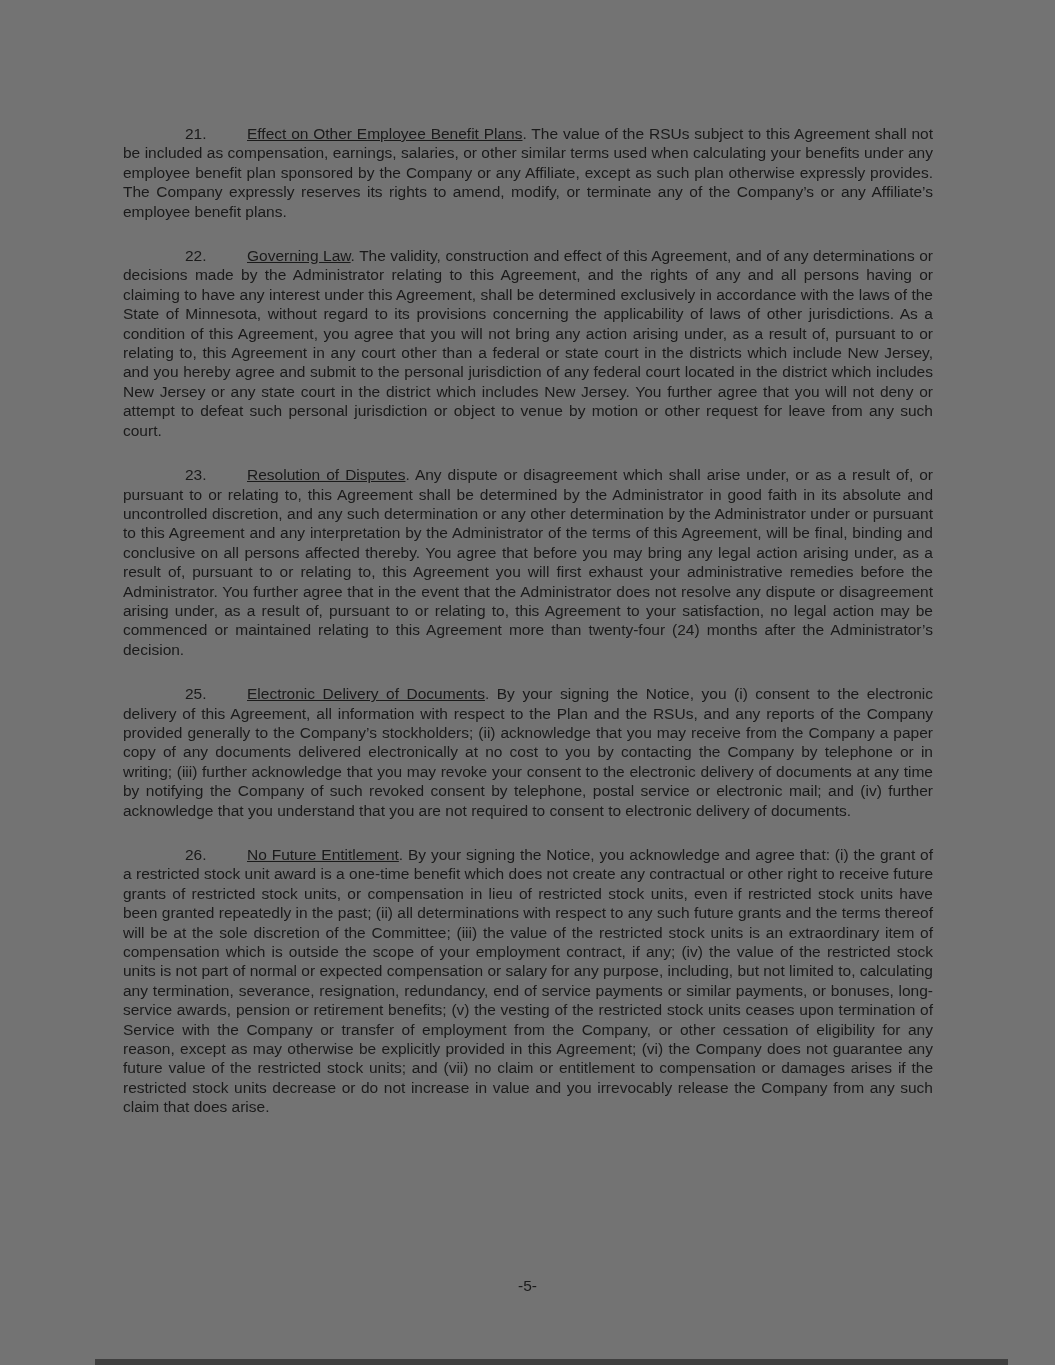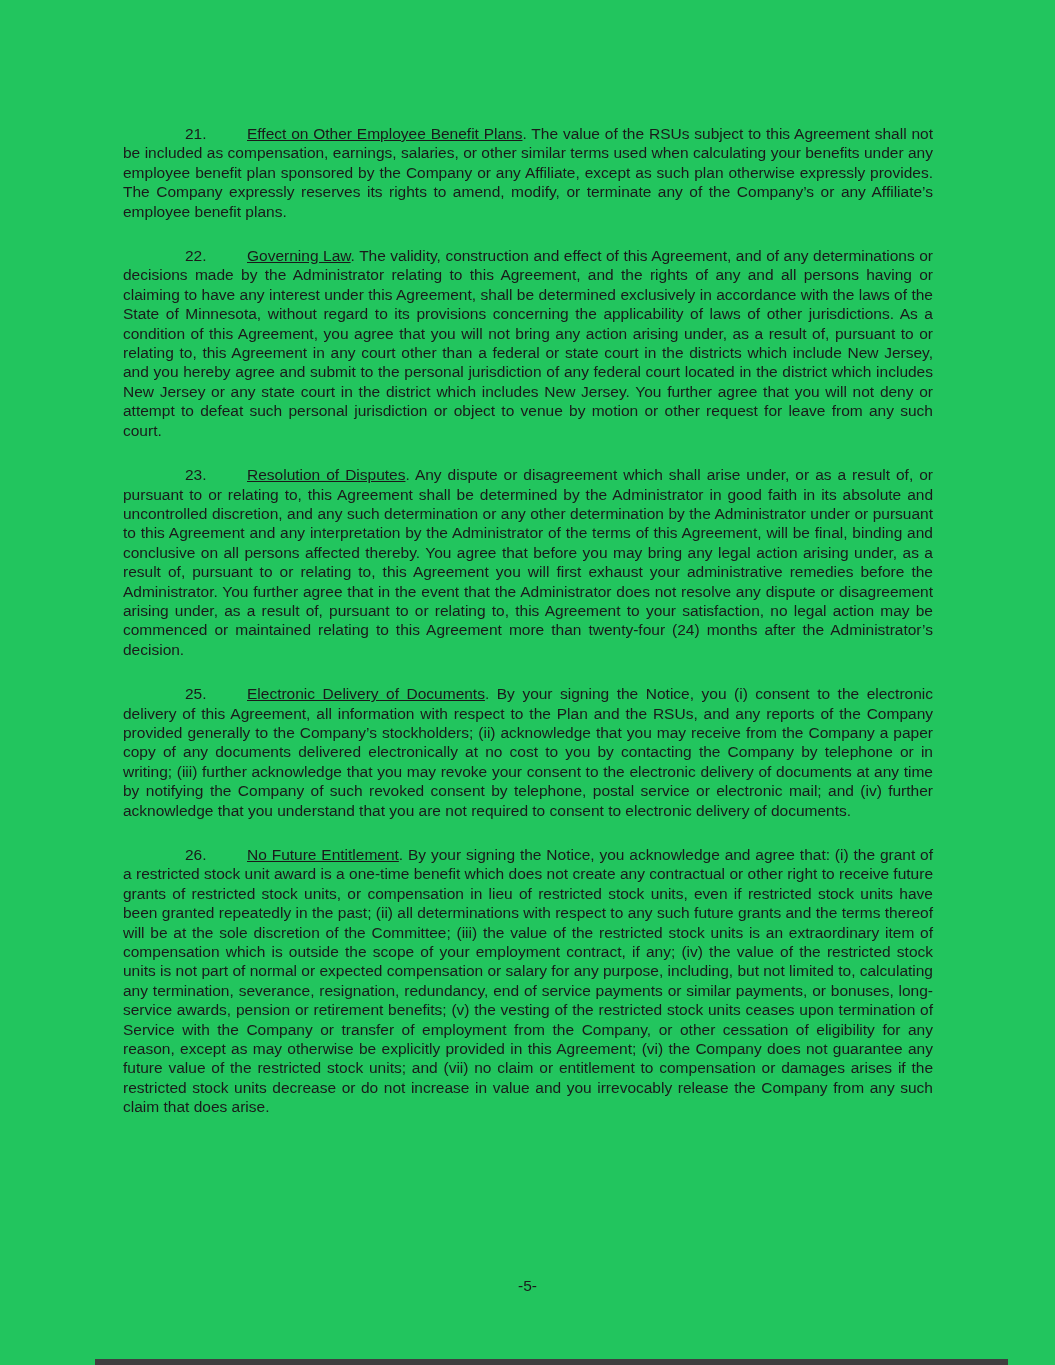--- a/index.html
+++ b/index.html
@@ -4,21 +4,21 @@
 <style>
   html, body {
     margin: 0;
     padding: 0;
     background: #ffffff;
   }
   .page {
     position: relative;
     width: 1055px;
     height: 1365px;
-    background: #22c55e;
+    background: #737373;
     font-family: "Liberation Sans", sans-serif;
     font-size: 15.5px;
     line-height: 19.4px;
     color: #1a1a1a;
     overflow: hidden;
     box-sizing: border-box;
   }
   .content {
     position: absolute;
     top: 124px;

